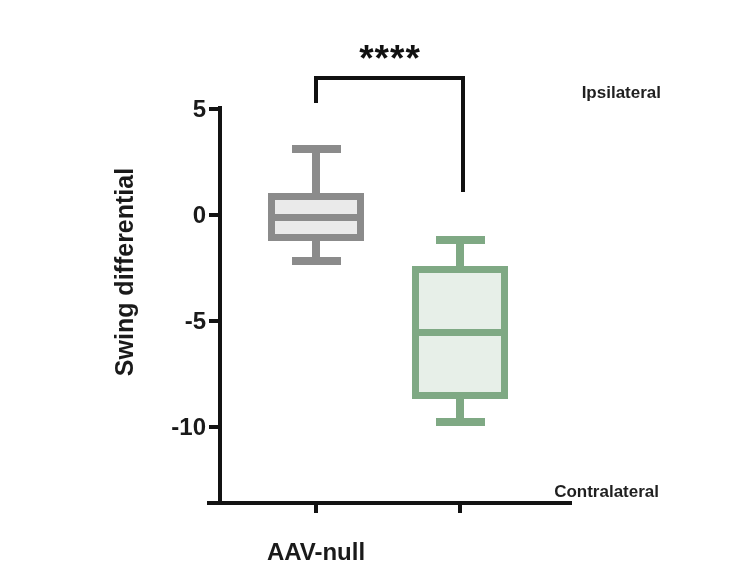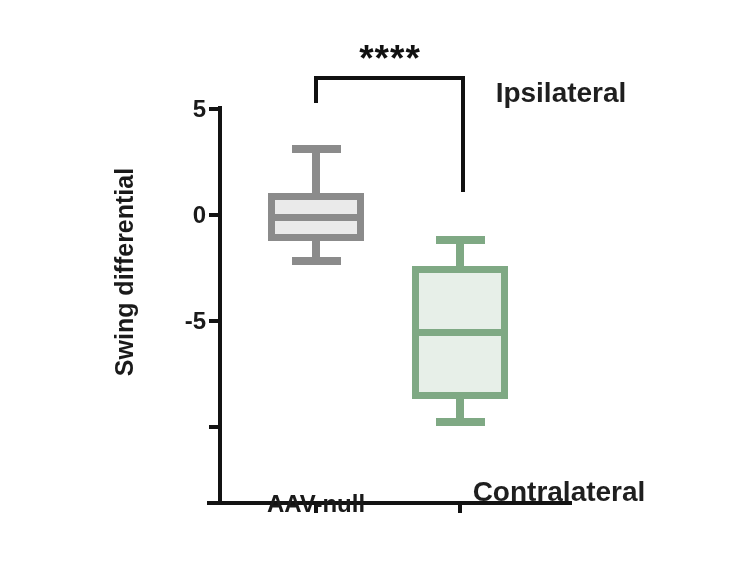--- a/index.html
+++ b/index.html
@@ -16,22 +16,22 @@
   }
   .cat-label{
     color:#1a1a1a;font-weight:bold;font-size:24px;line-height:28px;
     text-align:center;
   }
   .ylabel{
     color:#1a1a1a;font-weight:bold;font-size:25px;line-height:32px;
     text-align:center;transform:rotate(-90deg);
   }
   .annotation{
-    color:#1f1f1f;font-weight:bold;font-size:28px;line-height:26px;
-    text-align:center;
+    color:#1f1f1f;font-weight:bold;font-size:17px;line-height:26px;
+    text-align:right;
   }
   .sig-stars{
     color:#111111;font-weight:bold;font-size:37px;line-height:37px;
     text-align:center;letter-spacing:1px;
   }
   .bracket-part{background:#111111;}
   .whisker-line,.whisker-cap,.median-line{position:absolute;}
   .box-rect{position:absolute;box-sizing:border-box;}
 </style>
 </head>
@@ -52,22 +52,23 @@
 
 <div class="axis-line" style="position: absolute; left: 218px; top: 106px; width: 4px; height: 399px;"></div>
     <div class="axis-line" style="position: absolute; left: 207px; top: 501px; width: 365px; height: 4px;"></div>
     <div class="tick-mark" style="position: absolute; left: 209px; top: 106.5px; width: 9px; height: 4px;"></div>
     <div class="ytick-label" style="position: absolute; left: 140px; top: 94.5px; width: 66px;">5</div>
     <div class="tick-mark" style="position: absolute; left: 209px; top: 212.5px; width: 9px; height: 4px;"></div>
     <div class="ytick-label" style="position: absolute; left: 140px; top: 200.5px; width: 66px;">0</div>
     <div class="tick-mark" style="position: absolute; left: 209px; top: 318.5px; width: 9px; height: 4px;"></div>
     <div class="ytick-label" style="position: absolute; left: 140px; top: 306.5px; width: 66px;">-5</div>
     <div class="tick-mark" style="position: absolute; left: 209px; top: 424.5px; width: 9px; height: 4px;"></div>
+    <div class="ytick-label" style="position: absolute; left: 140px; top: 412.5px; width: 66px;">-10</div>
     <div class="tick-mark" style="position: absolute; left: 314px; top: 503px; width: 4px; height: 10px;"></div>
-    <div class="cat-label" style="position: absolute; left: 236px; top: 490px; width: 160px;">AAV-null</div>
+    <div class="cat-label" style="position: absolute; left: 236px; top: 538px; width: 160px;">AAV-null</div>
     <div class="tick-mark" style="position: absolute; left: 458px; top: 503px; width: 4px; height: 10px;"></div>
     <div class="whisker-line" style="position: absolute; left: 312px; top: 148.78px; width: 8px; height: 46.52px; background: rgb(139, 139, 139);"></div>
     <div class="whisker-cap" style="position: absolute; left: 291.5px; top: 144.78px; width: 49px; height: 8px; background: rgb(139, 139, 139);"></div>
     <div class="whisker-line" style="position: absolute; left: 312px; top: 239px; width: 8px; height: 22.14px; background: rgb(139, 139, 139);"></div>
     <div class="whisker-cap" style="position: absolute; left: 291.5px; top: 257.14px; width: 49px; height: 8px; background: rgb(139, 139, 139);"></div>
     <div class="box-rect" style="position: absolute; left: 268px; top: 193.3px; width: 96px; height: 47.7px; border: 7px solid rgb(139, 139, 139); background: rgb(234, 234, 234); box-sizing: border-box;"></div>
     <div class="median-line" style="position: absolute; left: 268px; top: 214.18px; width: 96px; height: 7px; background: rgb(139, 139, 139);"></div>
     <div class="whisker-line" style="position: absolute; left: 456px; top: 239.94px; width: 8px; height: 28.5px; background: rgb(127, 169, 132);"></div>
     <div class="whisker-cap" style="position: absolute; left: 435.5px; top: 235.94px; width: 49px; height: 8px; background: rgb(127, 169, 132);"></div>
     <div class="whisker-line" style="position: absolute; left: 456px; top: 396.94px; width: 8px; height: 25.32px; background: rgb(127, 169, 132);"></div>

